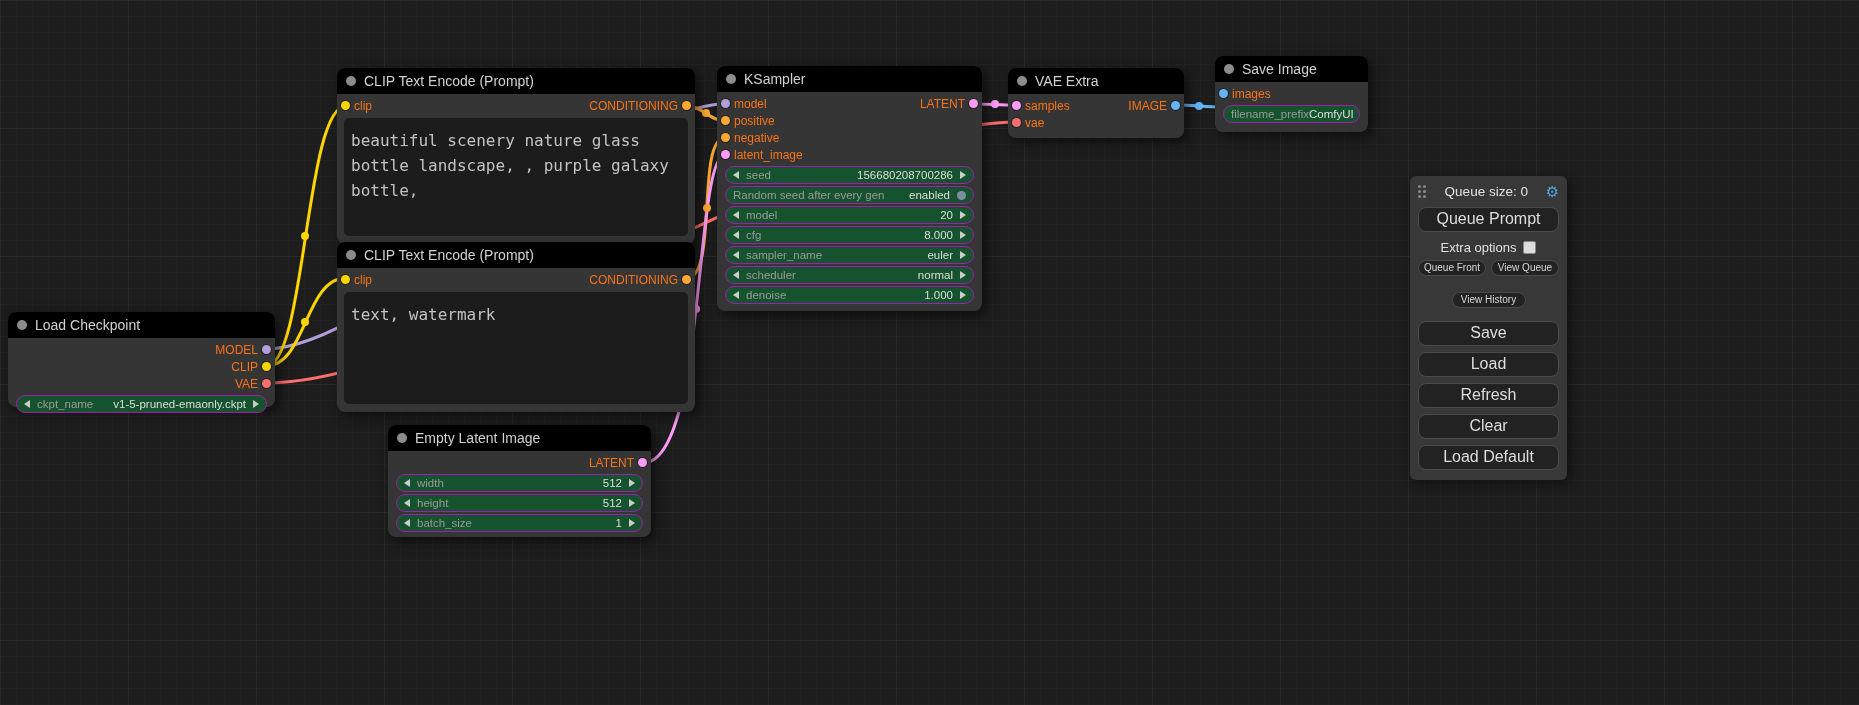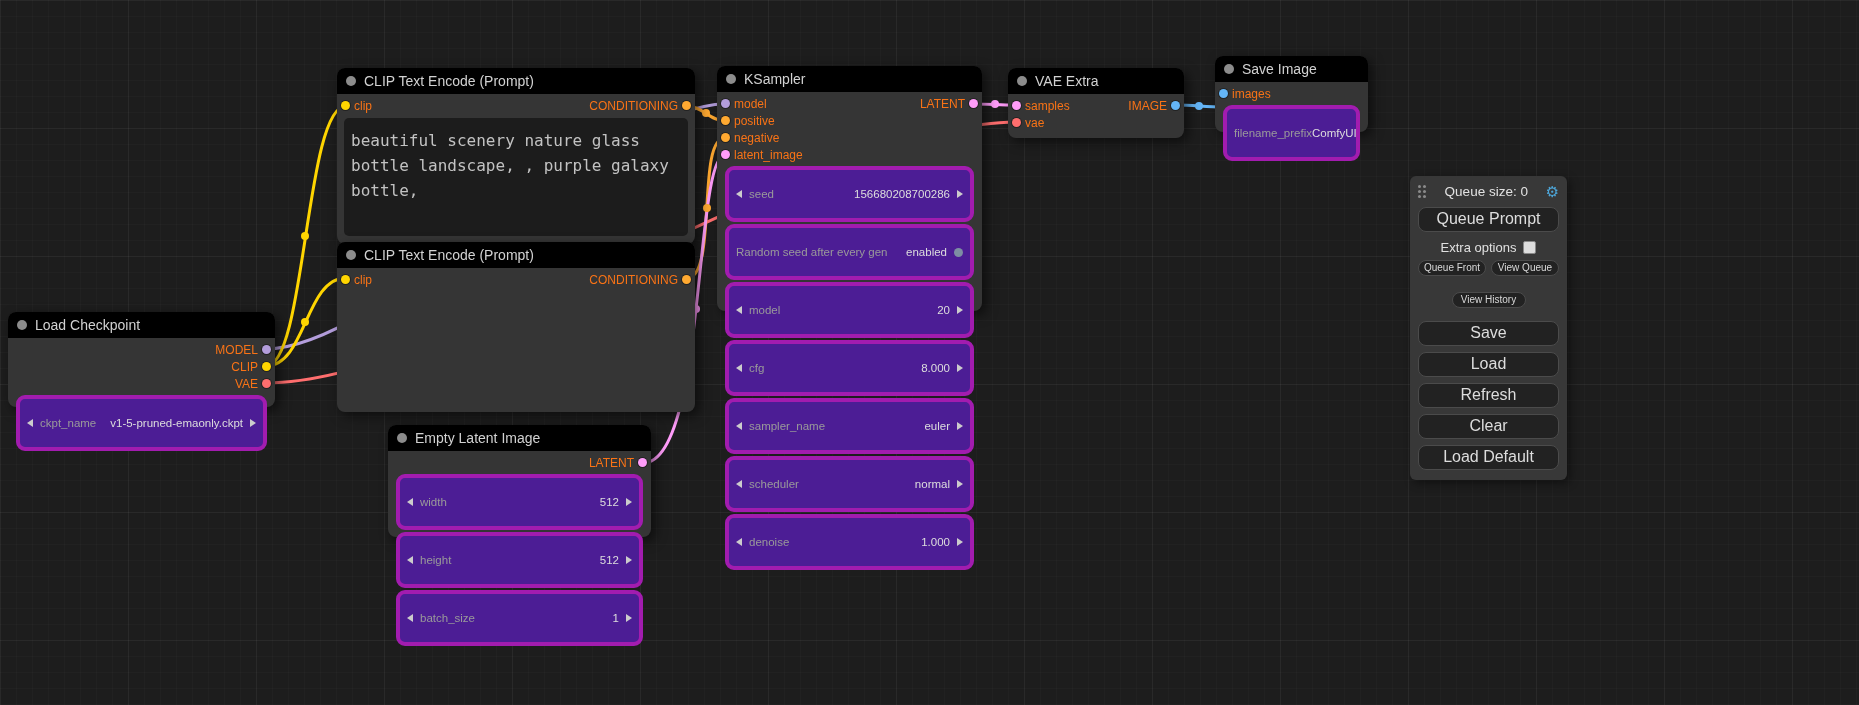--- a/index.html
+++ b/index.html
@@ -40,22 +40,22 @@
   .in-label{margin-left:17px;}
   .out-label{margin-left:auto;margin-right:17px;}
   .dot{position:absolute;top:4px;width:9px;height:9px;border-radius:50%;box-shadow:0 0 0 1px rgba(0,0,0,.35);}
   .dot.in{left:4px;}
   .dot.out{right:4px;}
   .c-model{background:#B39DDB}.c-clip{background:#FFD500}.c-vae{background:#FF6E6E}
   .c-cond{background:#FFA931}.c-latent{background:#FF9CF9}.c-image{background:#64B5F6}
 
   .widgets{margin-top:3px;}
   .widget{
-    display:flex;align-items:center;height:16px;background:#4c1d95;
-    border:4px solid #a21caf;border-radius:9px;margin:2px 8px;padding:16px 7px;
+    display:flex;align-items:center;height:16px;background:#14532d;
+    border:1px solid #a21caf;border-radius:9px;margin:2px 8px;padding:0 7px;
     font-size:11.5px;cursor:pointer;
   }
   .wlabel{color:#9a9a9a;white-space:nowrap;}
   .wvalue{margin-left:auto;color:#ddd;white-space:nowrap;}
   .arr{width:0;height:0;border-top:4px solid transparent;border-bottom:4px solid transparent;flex:none;}
   .arr.l{border-right:6px solid #ccc;margin-right:7px;}
   .arr.r{border-left:6px solid #ccc;margin-left:7px;}
   .knob{width:9px;height:9px;border-radius:50%;background:#7d8ea3;margin-left:7px;flex:none;}
 
   .prompt{
@@ -166,20 +166,21 @@
       <span>CLIP Text Encode (Prompt)</span>
     </div>
     <div class="slots">
       <div class="srow">
         <span class="dot in c-clip"></span>
         <span class="in-label">clip</span>
         <span class="out-label">CONDITIONING</span>
         <span class="dot out c-cond"></span>
       </div>
     </div>
+    <div class="prompt">text, watermark</div>
   </div>
 
   <div class="node" style="left:388px;top:425px;width:263px;height:112px">
     <div class="ntitle">
       <span class="tdot"></span>
       <span>Empty Latent Image</span>
     </div>
     <div class="slots">
       <div class="srow">
         <span class="out-label">LATENT</span>

